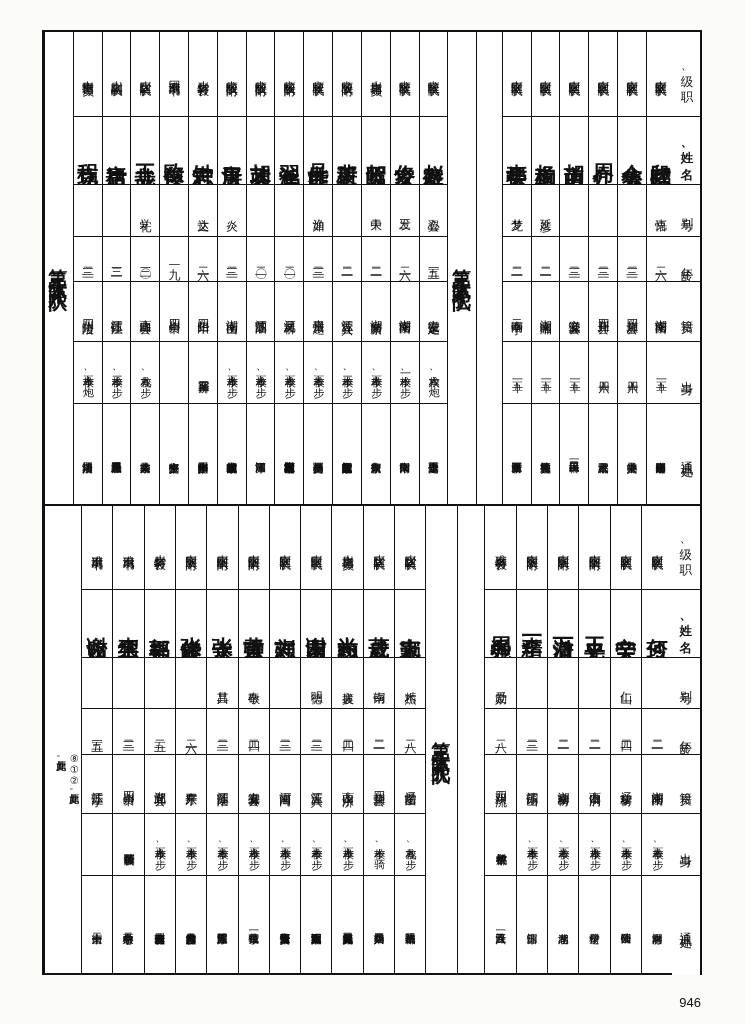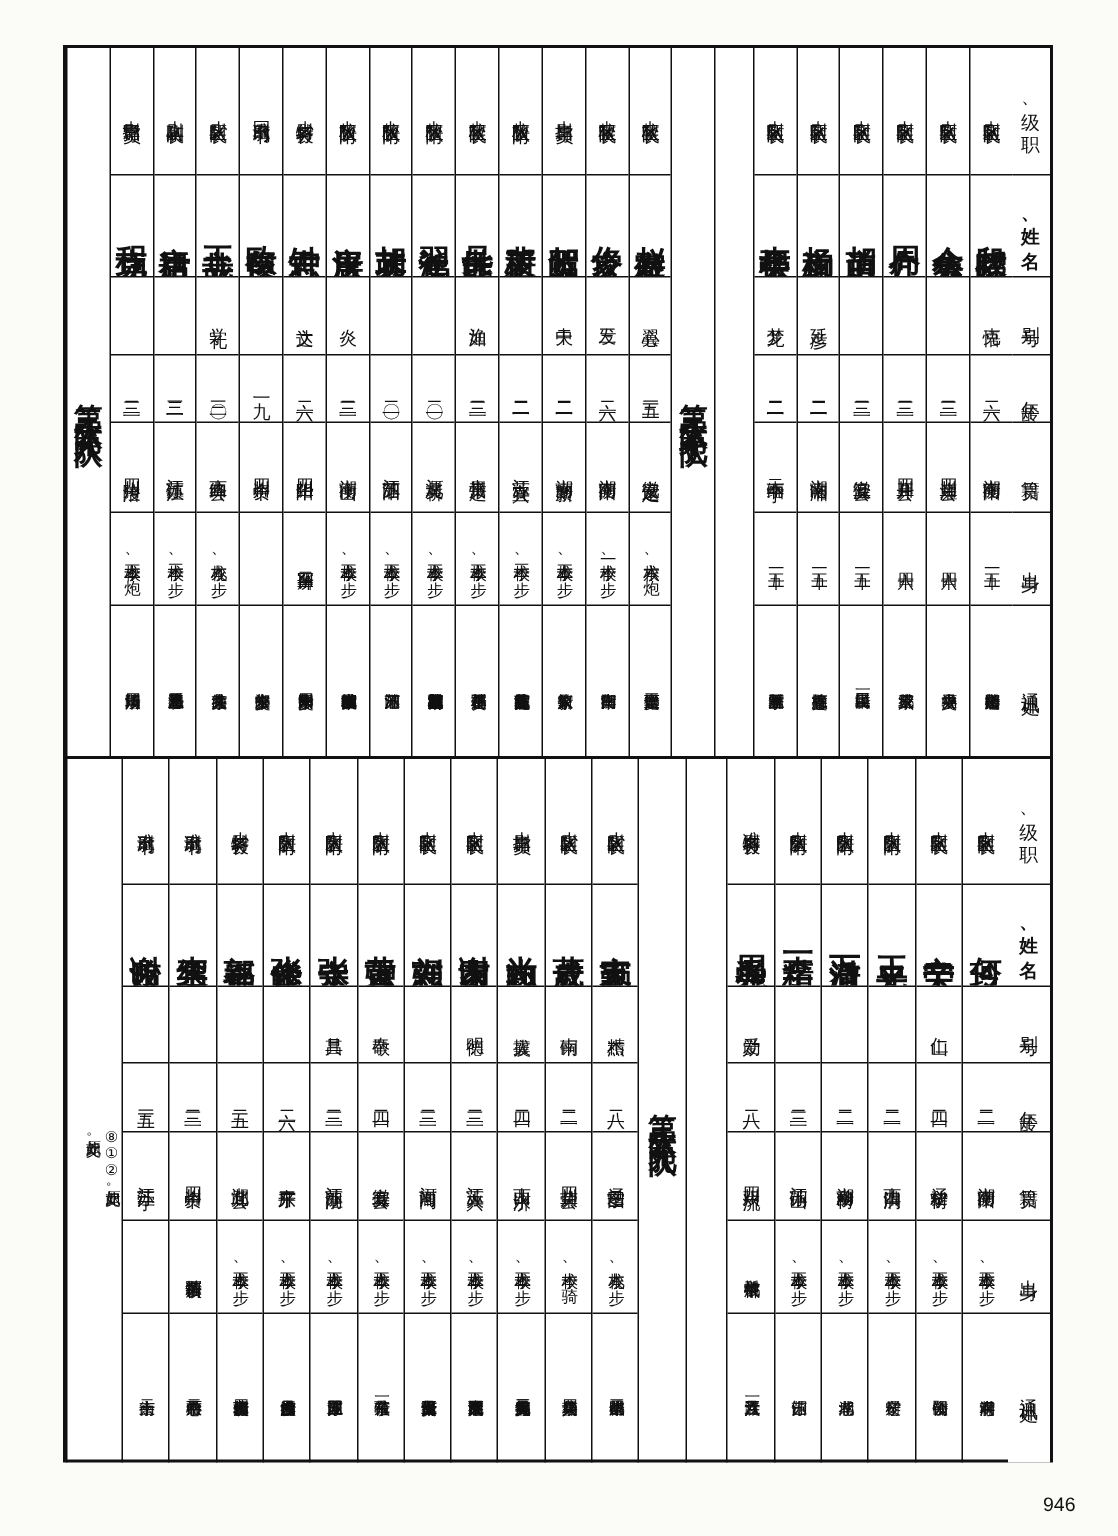--- a/index.html
+++ b/index.html
@@ -104,21 +104,21 @@
     font-size:10px;
     line-height:1.3;
     letter-spacing:0px;
     padding-top:68px;
     white-space:pre-line;
     border-bottom:none;
   }
 
   .pageno{
     position:absolute;
-    right:28px;bottom:14px;
+    right:44px;bottom:14px;
     font-size:13px;
     color:#111;
     font-family:"Liberation Sans", sans-serif;
   }
 
   
   .frame::after{
     content:"";
     position:absolute;
     left:0;top:0;right:0;bottom:0;

